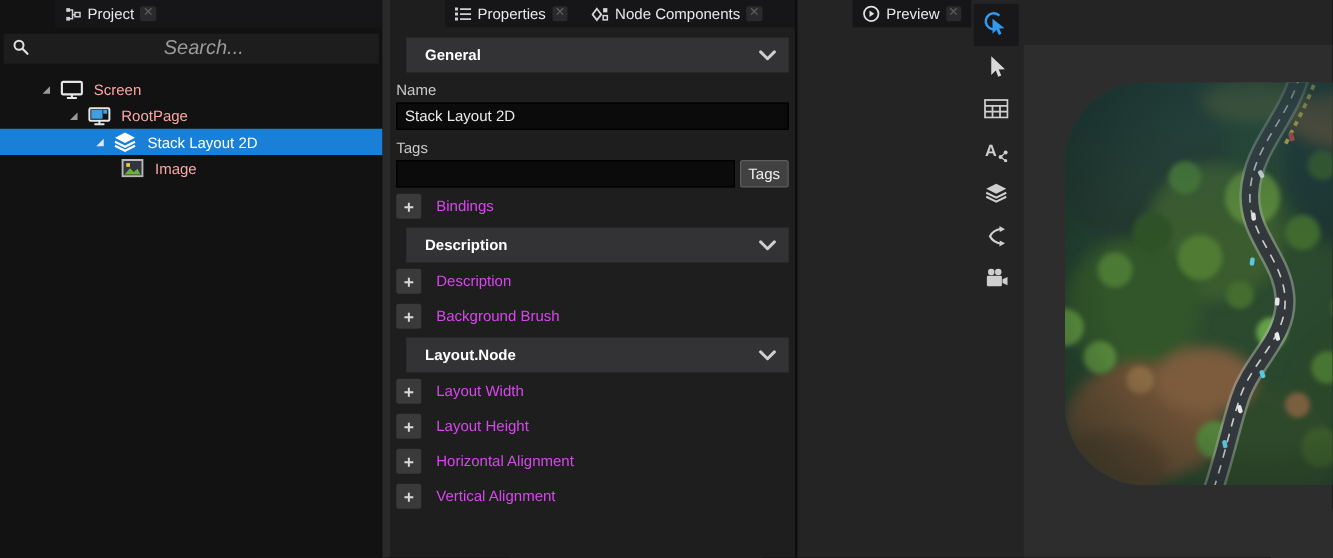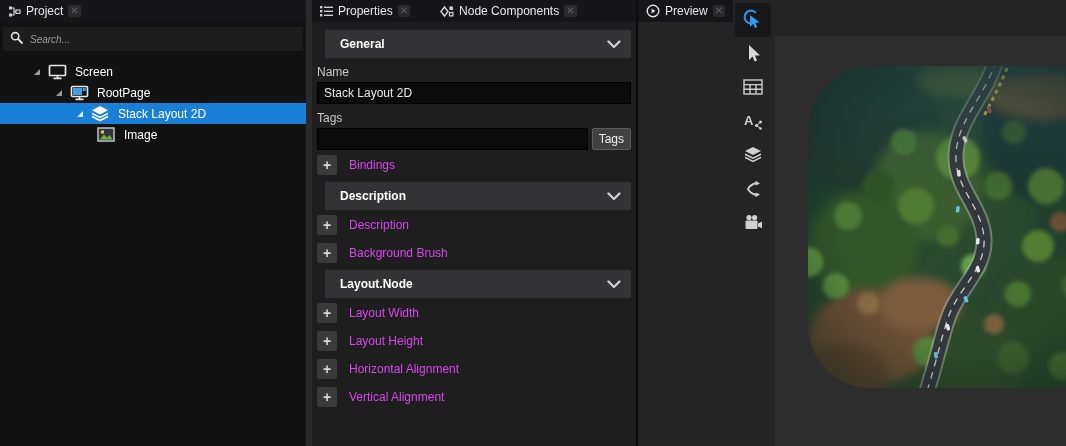--- a/index.html
+++ b/index.html
@@ -1,46 +1,46 @@
 <!DOCTYPE html>
 <html><head>
 <meta charset="utf-8">
 <style>
   * { margin:0; padding:0; box-sizing:border-box; }
   html,body { width:1066px; height:446px; overflow:hidden; background:#141414;
     font-family:"Liberation Sans", sans-serif; font-size:12px; color:#d6d6d6; }
   .app { display:flex; width:1066px; height:446px; }
 
   
-  .tabbar { height:22px; background:#161618; display:flex; align-items:stretch; flex:none; }
+  .tabbar { height:22px; background:#161618; display:flex; align-items:stretch; flex:none;margin-left:44px; }
   .tab { display:flex; align-items:center; gap:5px; padding:0 8px; color:#e8e8e8; }
   .tab .ticon { display:flex; align-items:center; }
   .tab-close { color:#5f5f5f; font-size:10px; padding:1px 2px; background:#2a2a2a; border-radius:2px; line-height:1; }
 
   
   .panel-left { width:306px; background:#121212; display:flex; flex-direction:column; flex:none; }
   .search-row { padding:5px 3px 6px 3px; }
   .search-box { height:24px; background:#1d1d1d; display:flex; align-items:center; gap:7px; padding:0 7px; }
   .search-box input { flex:1; background:transparent; border:none; outline:none; color:#e5e5e5;
-    font-style:italic; font-family:"Liberation Sans", sans-serif; font-size:10px; }
+    font-style:italic; font-family:"Liberation Sans", sans-serif; font-size:16px;text-align:center; }
   .search-box input::placeholder { color:#9a9a9a; font-style:italic; }
   .tree { flex:1; padding-top:4px; }
-  .tree-row { height:21px; display:flex; align-items:center; color:#ffffff; }
+  .tree-row { height:21px; display:flex; align-items:center; color:#fca5a5; }
   .tree-row.selected { background:#1a7fd6; color:#ffffff; }
   .expander { width:0; height:0; border-bottom:6px solid #9a9a9a; border-left:6px solid transparent; margin-right:7px; }
   .tree-row.selected .expander { border-bottom-color:#dce9f5; }
   .tree-icon { width:20px; margin-right:8px; display:flex; justify-content:center; }
 
   
   .vdiv { width:6px; background:#2a2a2a; flex:none; }
   .vdiv2 { width:2px; background:#0d0d0d; flex:none; }
 
   
   .panel-mid { width:324px; background:#1e1e1e; display:flex; flex-direction:column; flex:none; }
-  .panel-mid .tabbar { gap:14px; }
+  .panel-mid .tabbar { gap:3px; }
   .props { flex:1; overflow:hidden; padding-top:4px; }
   .sec-header { height:28px; background:#333336; margin:4px 5px 0 13px; display:flex; align-items:center;
     justify-content:space-between; padding:0 10px 0 15px; }
   .sec-header .sec-title { font-weight:bold; color:#ffffff; }
   .field { margin:0 5px; }
   .field-label { padding:7px 0 3px 0; color:#c9c9c9; }
   .text-input { width:100%; height:22px; background:#0b0b0b; border:1px solid #000; color:#eaeaea;
     padding:0 6px; font-family:"Liberation Sans", sans-serif; font-size:12px; outline:none; }
   .tags-line { display:flex; gap:4px; align-items:center; }
   .tags-line .text-input { flex:1; }

